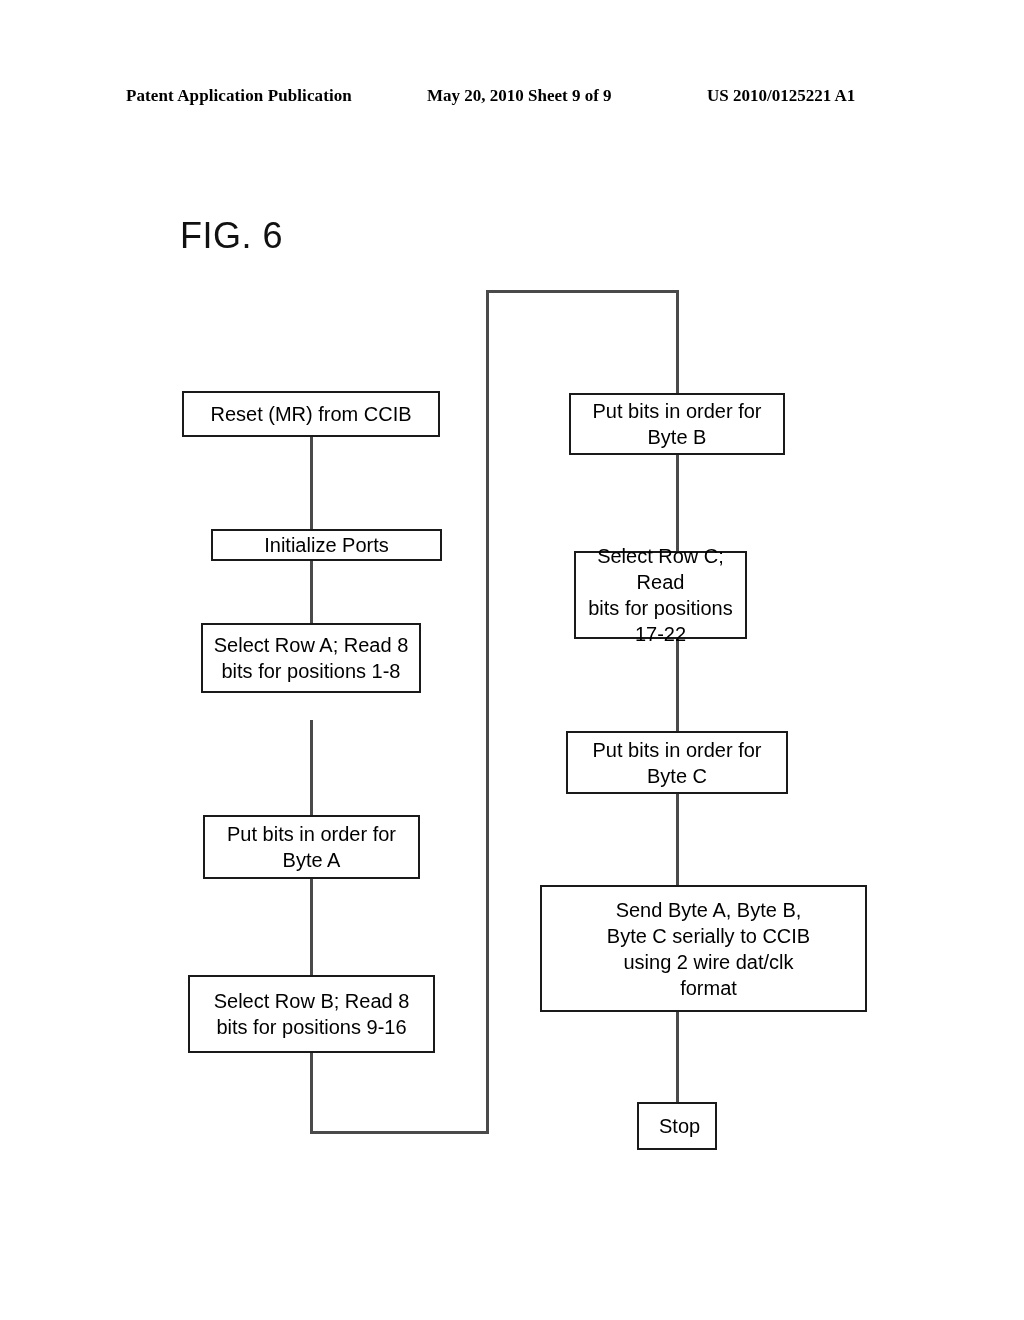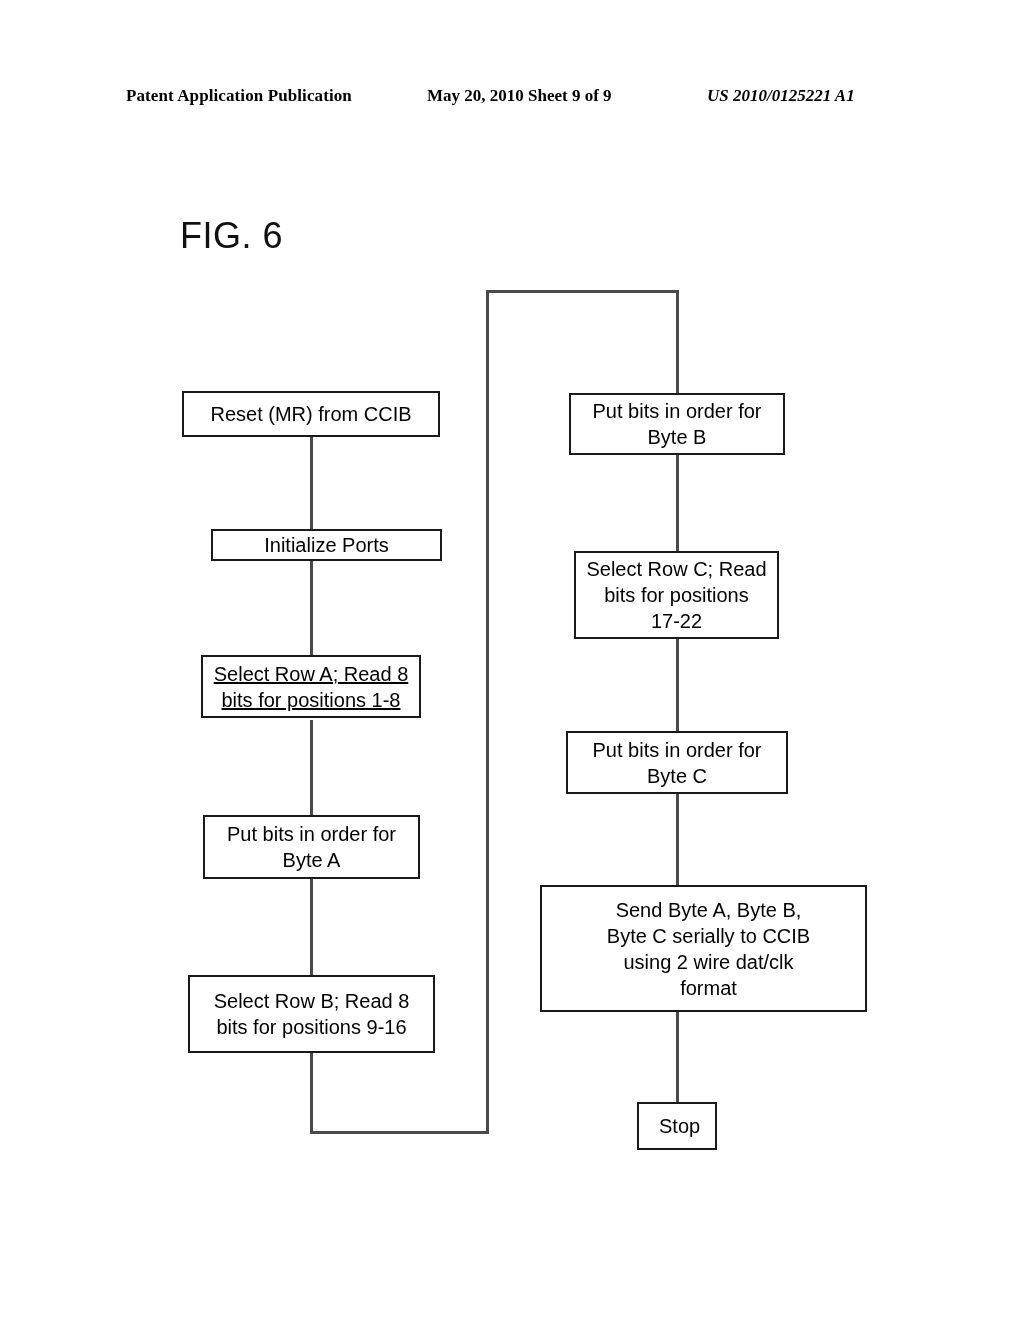--- a/index.html
+++ b/index.html
@@ -38,21 +38,20 @@
   }
   #page-header .hdr-date {
     position: absolute;
     left: 427px;
     top: 0;
   }
   #page-header .hdr-num {
     position: absolute;
     left: 707px;
     top: 0;
-    font-style: italic;
   }
 
   
   #figure-label {
     position: absolute;
     left: 180px;
     top: 215px;
     font-family: "Liberation Sans", sans-serif;
     font-size: 36px;
     font-weight: 400;
@@ -103,26 +102,26 @@
     justify-content: flex-start;
     padding-left: 20px;
   }
   .node.align-left .node-text {
     text-align: left;
   }
 
   
   #node-reset        { left: 182px; top: 391px;  width: 258px; height: 46px; }
   #node-init         { left: 211px; top: 529px;  width: 231px; height: 32px; }
-  #node-row-a        { left: 201px; top: 655px;  width: 220px; height: 63px; text-decoration: underline; }
+  #node-row-a        { left: 201px; top: 623px;  width: 220px; height: 70px; }
   #node-byte-a       { left: 203px; top: 815px;  width: 217px; height: 64px; }
   #node-row-b        { left: 188px; top: 975px;  width: 247px; height: 78px; }
 
   #node-byte-b       { left: 569px; top: 393px;  width: 216px; height: 62px; }
-  #node-row-c        { left: 574px; top: 551px;  width: 205px; height: 88px; }
+  #node-row-c        { left: 574px; top: 551px;  width: 173px; height: 88px; }
   #node-byte-c       { left: 566px; top: 731px;  width: 222px; height: 63px; }
   #node-send         { left: 540px; top: 885px;  width: 327px; height: 127px; padding-left: 16px; }
   #node-stop         { left: 637px; top: 1102px; width: 80px;  height: 48px; }
 </style>
 </head>
 <body>
 
 <div id="page-header">
   <span class="hdr-pub">Patent Application Publication</span>
   <span class="hdr-date">May 20, 2010  Sheet 9 of 9</span>

